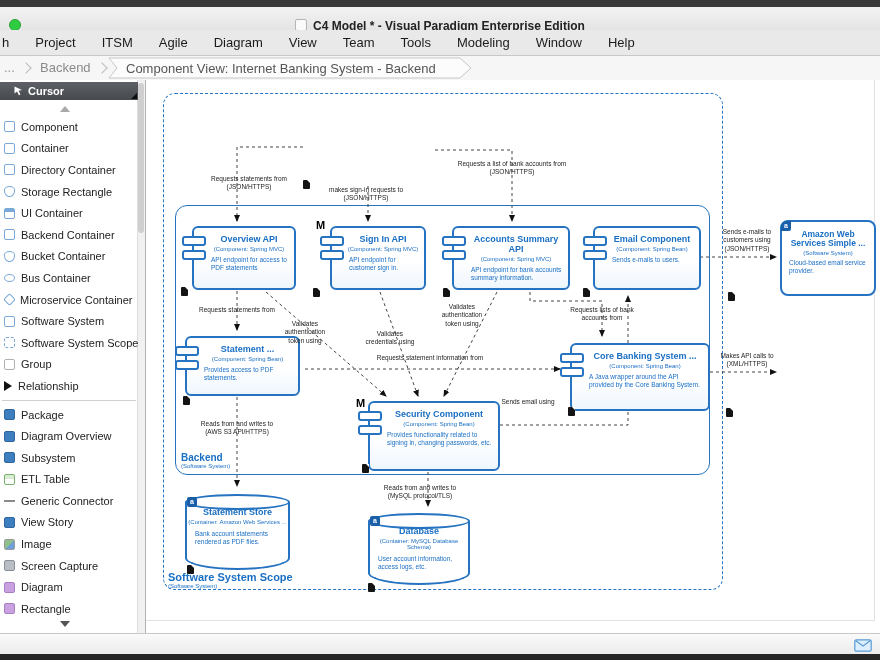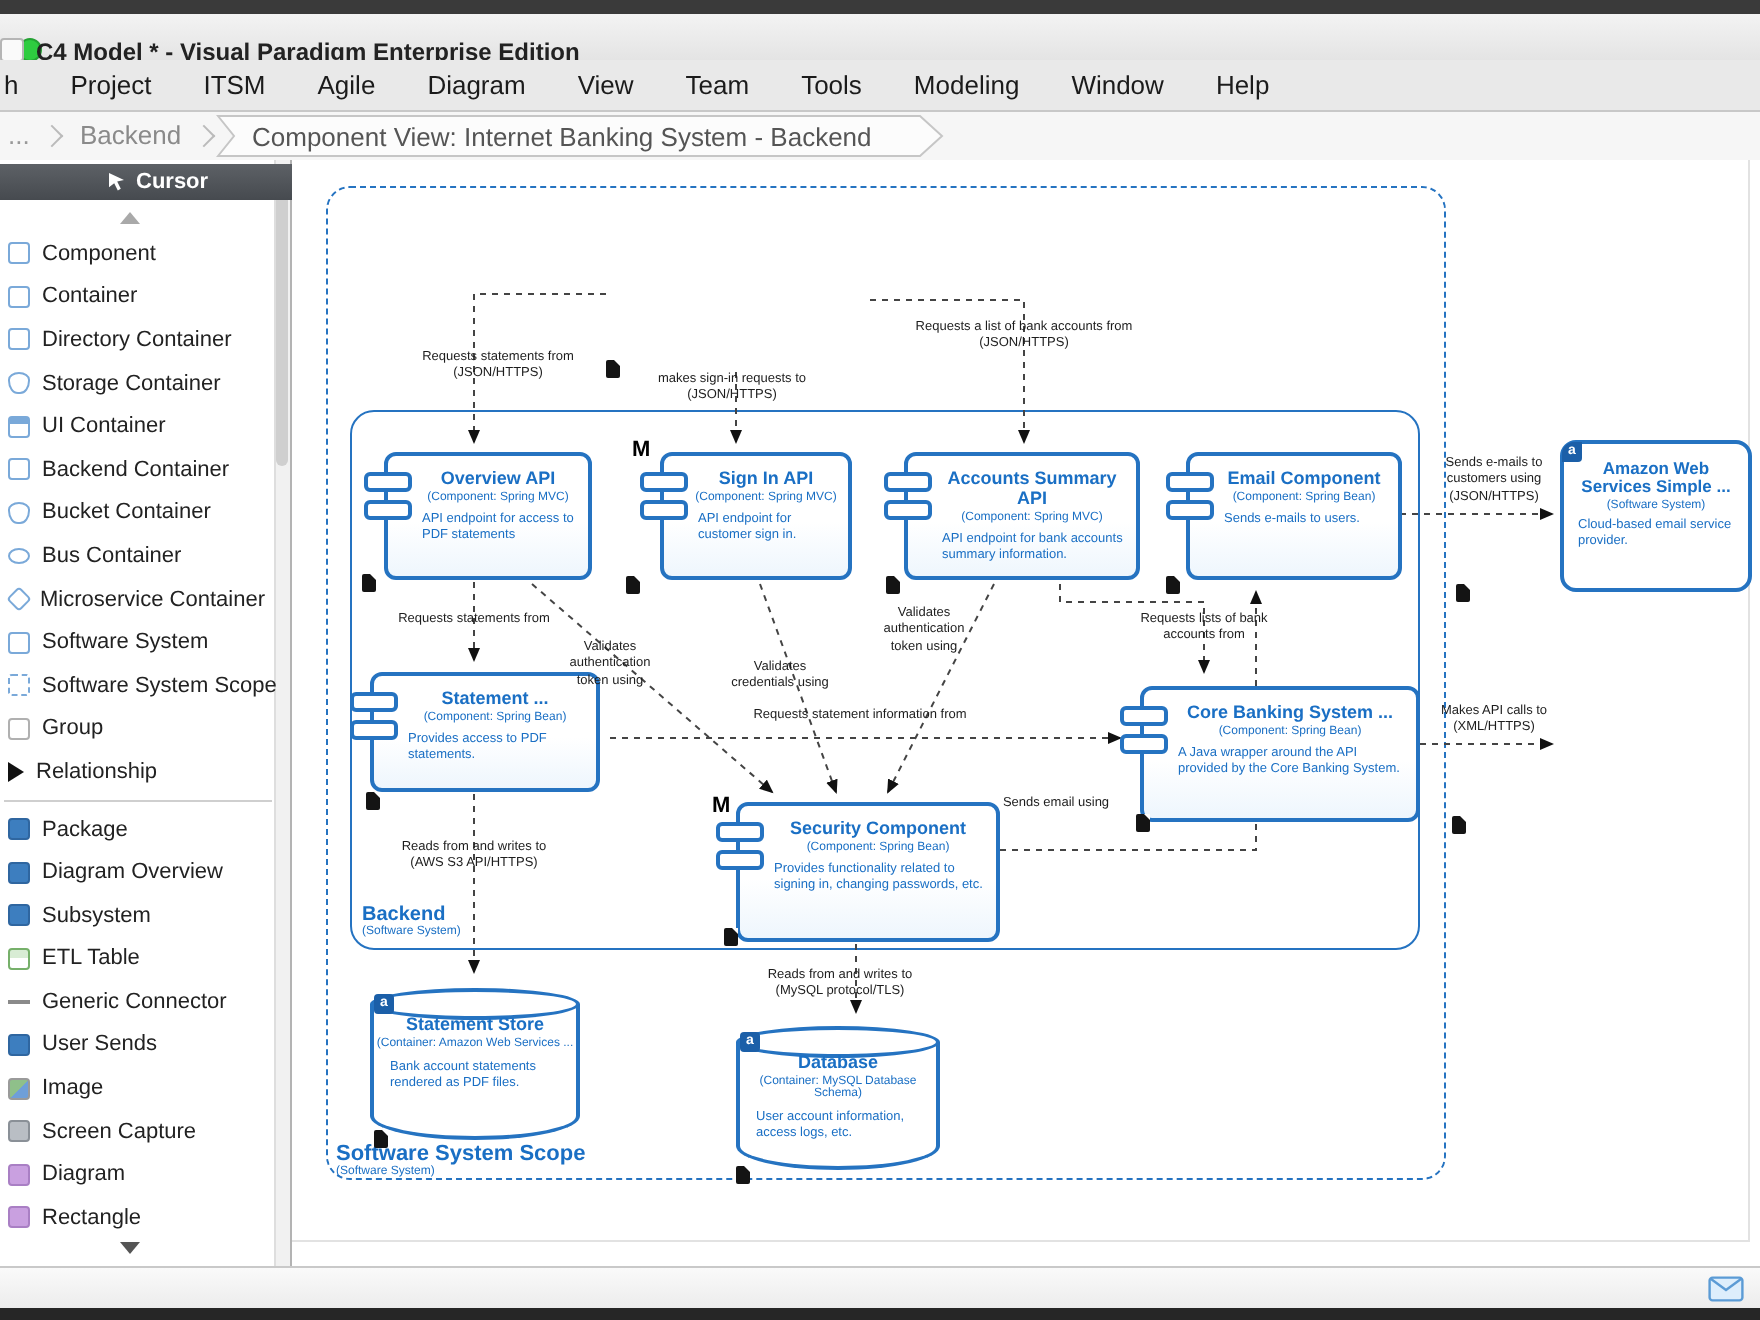--- a/index.html
+++ b/index.html
@@ -5,21 +5,21 @@
   html,body{margin:0;padding:0;width:880px;height:660px;overflow:hidden;
     font-family:"Liberation Sans",sans-serif;background:#fff;}
   #app{position:relative;width:880px;height:660px;background:#fff;}
 
   
   .topstrip{position:absolute;left:0;top:0;width:880px;height:7px;background:#3a3a3a;}
   .titlebar{position:absolute;left:0;top:7px;width:880px;height:23px;
     background:linear-gradient(#f3f3f3,#e4e4e4);border-bottom:1px solid #cfcfcf;}
   .traffic{position:absolute;left:9px;top:12px;width:12px;height:12px;border-radius:50%;
     background:#2ecc40;border:1px solid #24a233;box-sizing:border-box;}
-  .title{position:absolute;left:0;top:12px;width:100%;text-align:left;
+  .title{position:absolute;left:0;top:12px;width:100%;text-align:center;
     font-size:12px;font-weight:bold;color:#222;}
   .title .ticon{display:inline-block;width:10px;height:10px;border:1px solid #b5b5b5;
     background:#fafafa;border-radius:2px;margin-right:6px;vertical-align:-1px;}
   .menubar{position:absolute;left:0;top:30px;width:880px;height:26px;
     background:#e9e9e9;border-bottom:1px solid #c8c8c8;display:flex;align-items:center;
     gap:26px;padding-left:2px;box-sizing:border-box;}
   .menubar .mi{font-size:13px;color:#1b1b1b;cursor:default;}
   .crumbbar{position:absolute;left:0;top:56px;width:880px;height:24px;
     background:#f6f6f6;border-bottom:1px solid #cacaca;}
   .crumb{position:absolute;top:4px;font-size:13px;color:#8a8a8a;}
@@ -35,21 +35,21 @@
   .framebox:before{content:"";position:absolute;left:-2px;top:7px;width:4px;height:4px;background:#8f8f8f;}
 
   
   .sidebar{position:absolute;left:0;top:80px;width:146px;height:553px;background:#fff;
     border-right:1px solid #b3b3b3;box-sizing:border-box;}
   .vscroll{position:absolute;right:0;top:0;width:8px;height:100%;background:#f1f1f1;
     border-left:1px solid #dedede;box-sizing:border-box;}
   .vthumb{position:absolute;right:1px;top:3px;width:6px;height:150px;background:#cfcfcf;border-radius:3px;}
   .pal-header{position:absolute;left:0;top:2px;width:138px;height:18px;
     background:linear-gradient(#5d6166,#464a4f);color:#fff;font-size:11px;font-weight:bold;
-    display:flex;align-items:center;padding-left:40px;}
+    display:flex;align-items:center;}
   .pal-header svg{margin:0 5px 0 14px;}
   .pal-corner{position:absolute;right:1px;bottom:1px;width:0;height:0;
     border-right:6px solid #0c0c0c;border-top:6px solid transparent;}
   .scroll-arrow{position:absolute;left:60px;width:0;height:0;}
   .up-arrow{top:26px;border-left:5px solid transparent;border-right:5px solid transparent;
     border-bottom:6px solid #a9a9a9;}
   .down-arrow{top:541px;border-left:5px solid transparent;border-right:5px solid transparent;
     border-top:6px solid #555;}
   .pal-list{position:absolute;left:0;top:36px;width:140px;}
   .pal-item{height:21.6px;display:flex;align-items:center;cursor:default;}
@@ -200,21 +200,21 @@
       <div class="pal-item">
           <span class="ic"></span>
           <span class="lbl">Container</span>
         </div>
       <div class="pal-item">
           <span class="ic"></span>
           <span class="lbl">Directory Container</span>
         </div>
       <div class="pal-item">
           <span class="ic ic-storage"></span>
-          <span class="lbl">Storage Container</span>
+          <span class="lbl">Storage Rectangle</span>
         </div>
       <div class="pal-item">
           <span class="ic ic-ui"></span>
           <span class="lbl">UI Container</span>
         </div>
       <div class="pal-item">
           <span class="ic"></span>
           <span class="lbl">Backend Container</span>
         </div>
       <div class="pal-item">
@@ -261,21 +261,21 @@
       <div class="pal-item">
           <span class="ic ic-etl"></span>
           <span class="lbl">ETL Table</span>
         </div>
       <div class="pal-item">
           <span class="ic ic-conn"></span>
           <span class="lbl">Generic Connector</span>
         </div>
       <div class="pal-item">
           <span class="ic ic-blue"></span>
-          <span class="lbl">User Sends</span>
+          <span class="lbl">View Story</span>
         </div>
       <div class="pal-item">
           <span class="ic ic-img"></span>
           <span class="lbl">Image</span>
         </div>
       <div class="pal-item">
           <span class="ic ic-cap"></span>
           <span class="lbl">Screen Capture</span>
         </div>
       <div class="pal-item">

